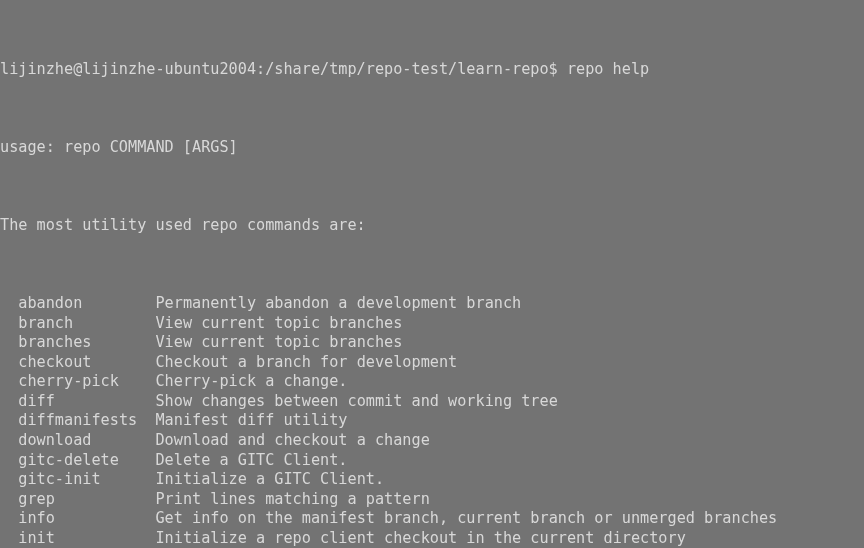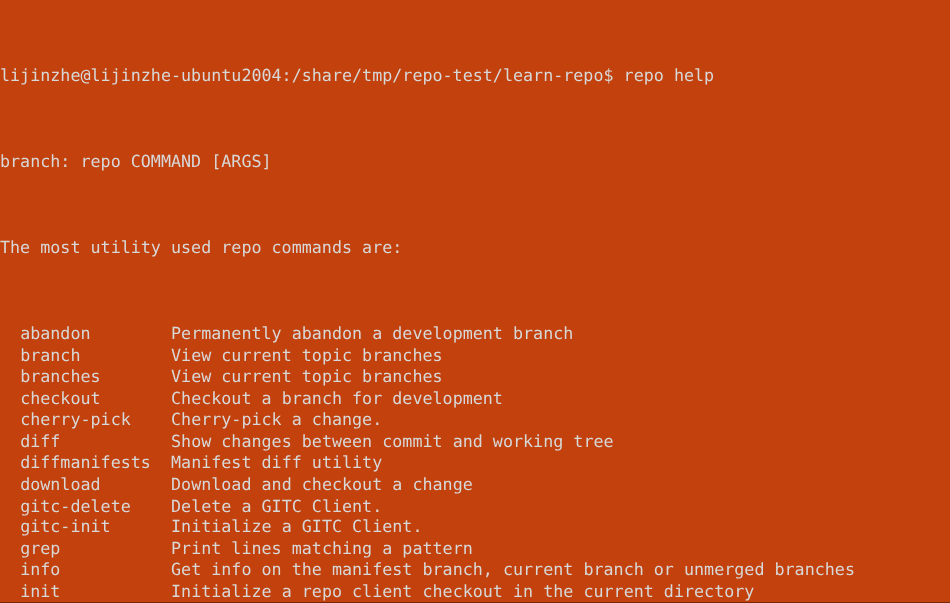--- a/index.html
+++ b/index.html
@@ -9,21 +9,21 @@
     background: #000000;
   }
   body {
     width: 864px;
     height: 548px;
     overflow: hidden;
   }
   #terminal {
     width: 864px;
     height: 548px;
-    background: #c2410c;
+    background: #737373;
     color: #d8d8d8;
     font-family: "DejaVu Sans Mono", "Liberation Mono", monospace;
     font-size: 15.2px;
     line-height: 19.55px;
     letter-spacing: 0px;
     padding: 1px 0 0 0;
     box-sizing: border-box;
     white-space: pre;
     overflow: hidden;
   }
@@ -45,21 +45,21 @@
     display: inline-block;
   }
 </style>
 </head>
 <body>
 
 <div id="terminal">
 
   <div class="line prompt-line">lijinzhe@lijinzhe-ubuntu2004:/share/tmp/repo-test/learn-repo$ repo help</div>
 
-  <div class="line">branch: repo COMMAND [ARGS]</div>
+  <div class="line">usage: repo COMMAND [ARGS]</div>
 
   <div class="line">The most utility used repo commands are:</div>
 
   <div id="command-list"><div class="line"><span class="spacer-pad">  </span><span class="cmd-name">abandon</span><span class="spacer-pad">        </span><span class="cmd-desc">Permanently abandon a development branch</span></div><div class="line"><span class="spacer-pad">  </span><span class="cmd-name">branch</span><span class="spacer-pad">         </span><span class="cmd-desc">View current topic branches</span></div><div class="line"><span class="spacer-pad">  </span><span class="cmd-name">branches</span><span class="spacer-pad">       </span><span class="cmd-desc">View current topic branches</span></div><div class="line"><span class="spacer-pad">  </span><span class="cmd-name">checkout</span><span class="spacer-pad">       </span><span class="cmd-desc">Checkout a branch for development</span></div><div class="line"><span class="spacer-pad">  </span><span class="cmd-name">cherry-pick</span><span class="spacer-pad">    </span><span class="cmd-desc">Cherry-pick a change.</span></div><div class="line"><span class="spacer-pad">  </span><span class="cmd-name">diff</span><span class="spacer-pad">           </span><span class="cmd-desc">Show changes between commit and working tree</span></div><div class="line"><span class="spacer-pad">  </span><span class="cmd-name">diffmanifests</span><span class="spacer-pad">  </span><span class="cmd-desc">Manifest diff utility</span></div><div class="line"><span class="spacer-pad">  </span><span class="cmd-name">download</span><span class="spacer-pad">       </span><span class="cmd-desc">Download and checkout a change</span></div><div class="line"><span class="spacer-pad">  </span><span class="cmd-name">gitc-delete</span><span class="spacer-pad">    </span><span class="cmd-desc">Delete a GITC Client.</span></div><div class="line"><span class="spacer-pad">  </span><span class="cmd-name">gitc-init</span><span class="spacer-pad">      </span><span class="cmd-desc">Initialize a GITC Client.</span></div><div class="line"><span class="spacer-pad">  </span><span class="cmd-name">grep</span><span class="spacer-pad">           </span><span class="cmd-desc">Print lines matching a pattern</span></div><div class="line"><span class="spacer-pad">  </span><span class="cmd-name">info</span><span class="spacer-pad">           </span><span class="cmd-desc">Get info on the manifest branch, current branch or unmerged branches</span></div><div class="line"><span class="spacer-pad">  </span><span class="cmd-name">init</span><span class="spacer-pad">           </span><span class="cmd-desc">Initialize a repo client checkout in the current directory</span></div></div>
 
   
 
 </div>
 
 </body></html>

